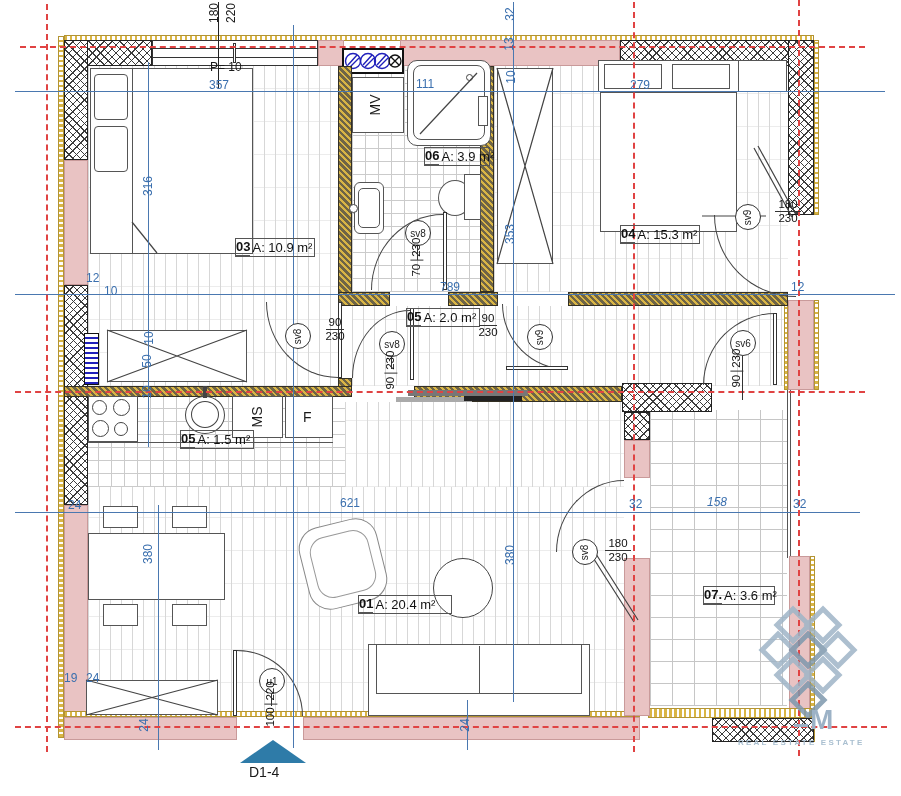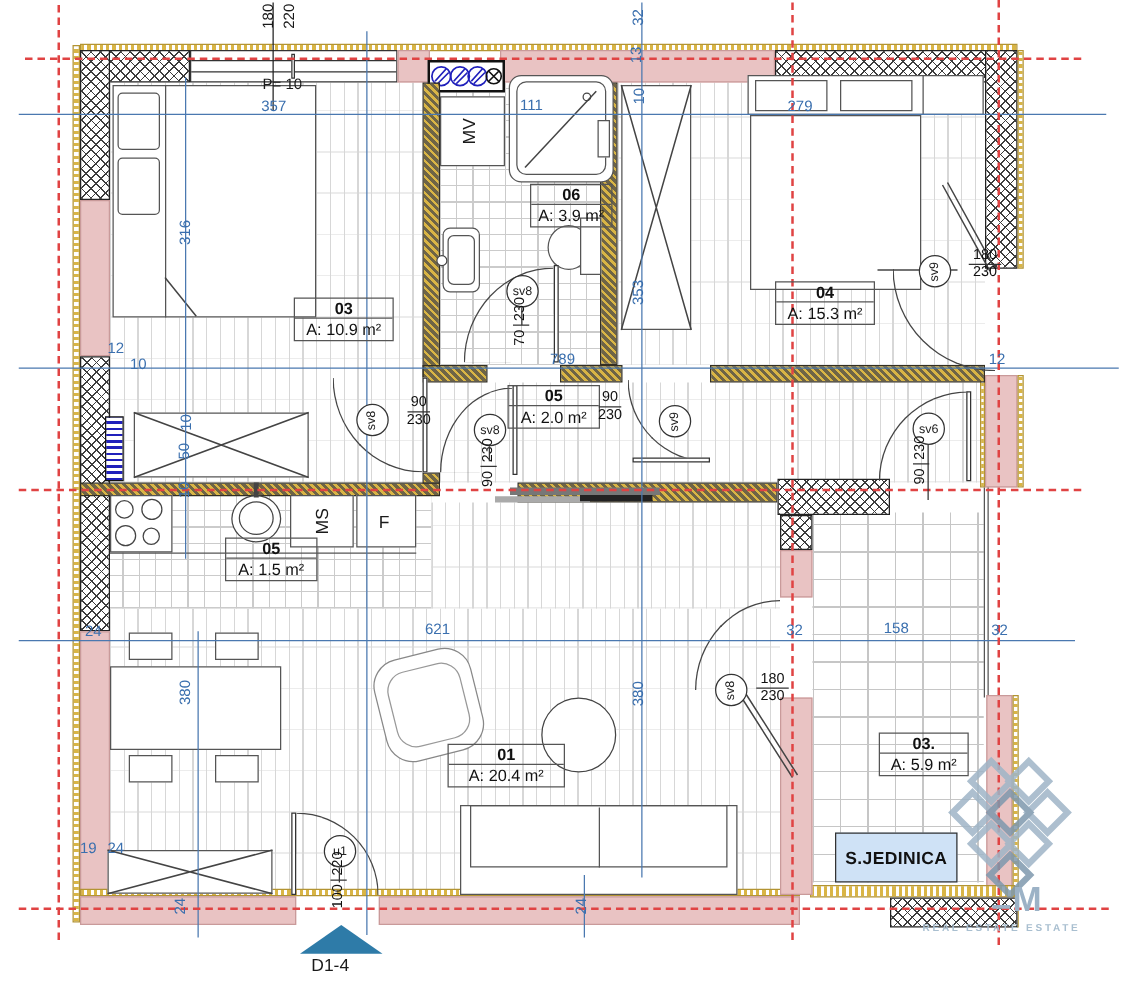--- a/index.html
+++ b/index.html
@@ -23,21 +23,21 @@
   .frac .ft{border-bottom:1.1px solid #333;padding:0 3px;}
   .aTL{border-top:1.3px solid #444;border-left:1.3px solid #444;border-top-left-radius:100% 100%;box-sizing:border-box;}
   .aBL{border-bottom:1.3px solid #444;border-left:1.3px solid #444;border-bottom-left-radius:100% 100%;box-sizing:border-box;}
   .aTR{border-top:1.3px solid #444;border-right:1.3px solid #444;border-top-right-radius:100% 100%;box-sizing:border-box;}
   .leaf{background:#fff;border:1px solid #333;box-sizing:border-box;}
   .rdv{border-left:2.4px dashed #e04343;}
   .rdh{border-top:2.4px dashed #e04343;}
   .blv{border-left:1px solid #4a78b0;}
   .blh{border-top:1px solid #4a78b0;}
   .kline{background:#444;}
-  .rlabel{border:1.2px solid #555;display:flex;flex-direction:column;color:#111;box-sizing:border-box;}
+  .rlabel{border:1.2px solid #555;display:flex;flex-direction:row;color:#111;box-sizing:border-box;}
   .rlabel .n{font-weight:bold;text-align:center;border-bottom:1.2px solid #555;font-size:13px;padding:0;}
   .rlabel .a{text-align:center;font-size:13px;padding:1px 2px;white-space:nowrap;}
   .circle{border:1.2px solid #444;border-radius:50%;background:#fff;box-sizing:border-box;}
   .tri{width:0;height:0;border-left:33px solid transparent;border-right:33px solid transparent;border-bottom:23px solid #2e7ba8;}
 </style>
 </head>
 <body>
 
 <div id="plan">
 
@@ -249,22 +249,22 @@
   </div>
   <div class="abs rlabel" style="left:180px;top:430px;width:74px;">
     <div class="n">05</div>
     <div class="a">A: 1.5 m²</div>
   </div>
   <div class="abs rlabel" style="left:358px;top:595px;width:94px;">
     <div class="n">01</div>
     <div class="a">A: 20.4 m²</div>
   </div>
   <div class="abs rlabel" style="left:703px;top:586px;width:72px;">
-    <div class="n">03.</div>
-    <div class="a">A: 5.9 m²</div>
+    <div class="n">07.</div>
+    <div class="a">A: 3.6 m²</div>
   </div>
 
   <div class="abs circ" style="left:285px;top:323px;">
       <span class="rot">sv8</span>
     </div>
   <div class="abs frac" style="left:315px;top:316px;width:40px;">
     <div class="ft">90</div>
     <div>230</div>
   </div>
   <div class="abs circ" style="left:405px;top:220px;">
@@ -336,33 +336,30 @@
   <div class="abs dim" style="left:86px;top:271px;">12</div>
   <div class="abs dim" style="left:104px;top:284px;">10</div>
   <div class="abs dim" style="left:440px;top:280px;">789</div>
   <div class="abs dim" style="left:791px;top:280px;">12</div>
   <div class="abs dim rot" style="left:134px;top:331px;width:30px;text-align:center;">10</div>
   <div class="abs dim rot" style="left:132px;top:354px;width:30px;text-align:center;">50</div>
   <div class="abs dim rot" style="left:132px;top:385px;width:30px;text-align:center;">10</div>
   <div class="abs dim" style="left:340px;top:496px;">621</div>
   <div class="abs dim" style="left:68px;top:498px;">24</div>
   <div class="abs dim" style="left:629px;top:497px;">32</div>
-  <div class="abs dim" style="left:707px;top:495px;">158</div>
+  <div class="abs dim" style="left:707px;top:495px;font-style:italic;">158</div>
   <div class="abs dim" style="left:793px;top:497px;">32</div>
   <div class="abs dim rot" style="left:490px;top:548px;width:40px;text-align:center;">380</div>
   <div class="abs dim rot" style="left:128px;top:547px;width:40px;text-align:center;">380</div>
   <div class="abs dim" style="left:64px;top:671px;">19</div>
   <div class="abs dim" style="left:86px;top:671px;">24</div>
   <div class="abs dim rot" style="left:129px;top:718px;width:30px;text-align:center;">24</div>
   <div class="abs dim rot" style="left:450px;top:718px;width:30px;text-align:center;">24</div>
 
   <div class="abs dimk rot" style="left:360px;top:97px;width:30px;text-align:center;font-size:14px;">MV</div>
   <div class="abs dimk rot" style="left:242px;top:409px;width:30px;text-align:center;font-size:14px;">MS</div>
   <div class="abs dimk" style="left:303px;top:409px;font-size:14px;">F</div>
 
-  <div class="abs" style="left:668px;top:666px;width:98px;height:40px;background:#cfe2f6;border:1.4px solid #333;box-sizing:border-box;display:flex;align-items:center;justify-content:center;">
-    <span style="font-weight:bold;font-size:14px;color:#111;letter-spacing:.3px;">S.JEDINICA</span>
-  </div>
 
   <div class="abs tri" style="left:240px;top:740px;"></div>
   <div class="abs dimk" style="left:249px;top:764px;font-size:14px;">D1-4</div>
 
 </div>
 
 </body></html>

